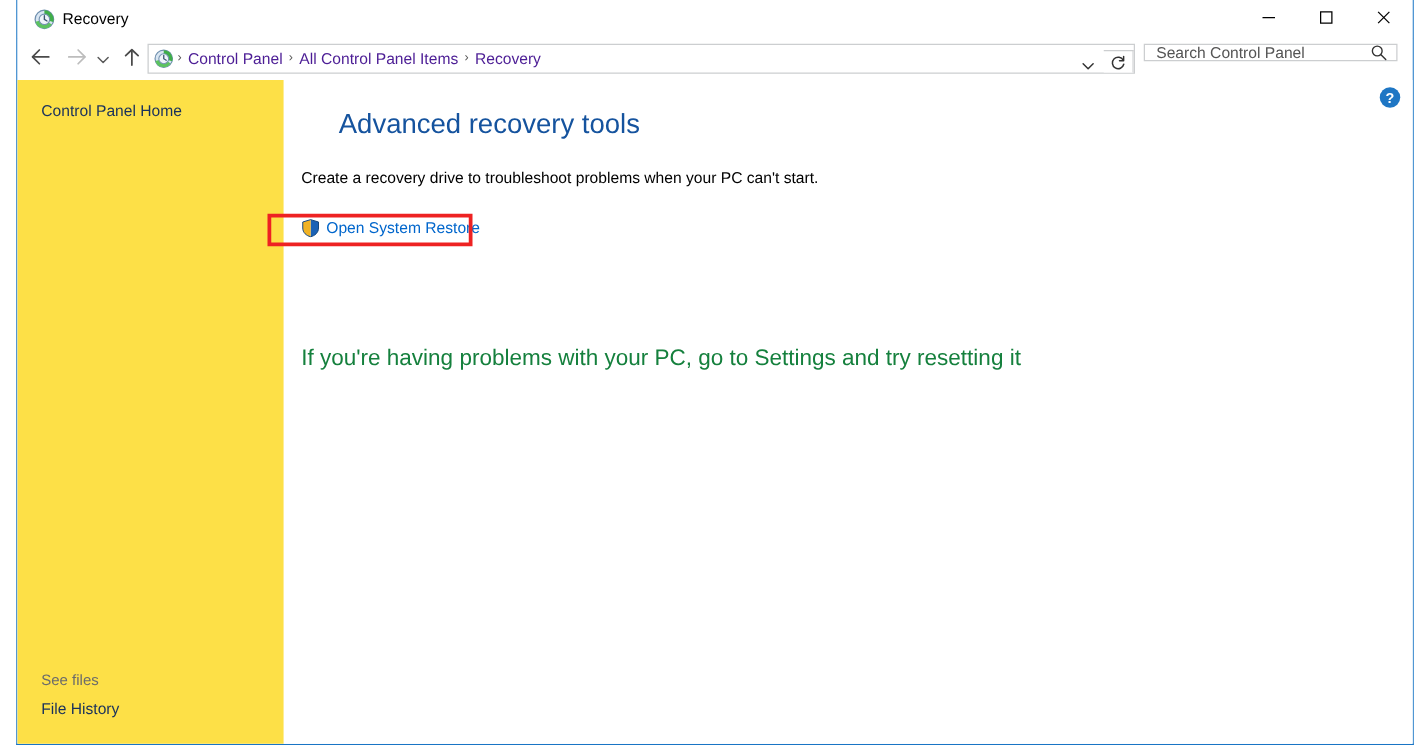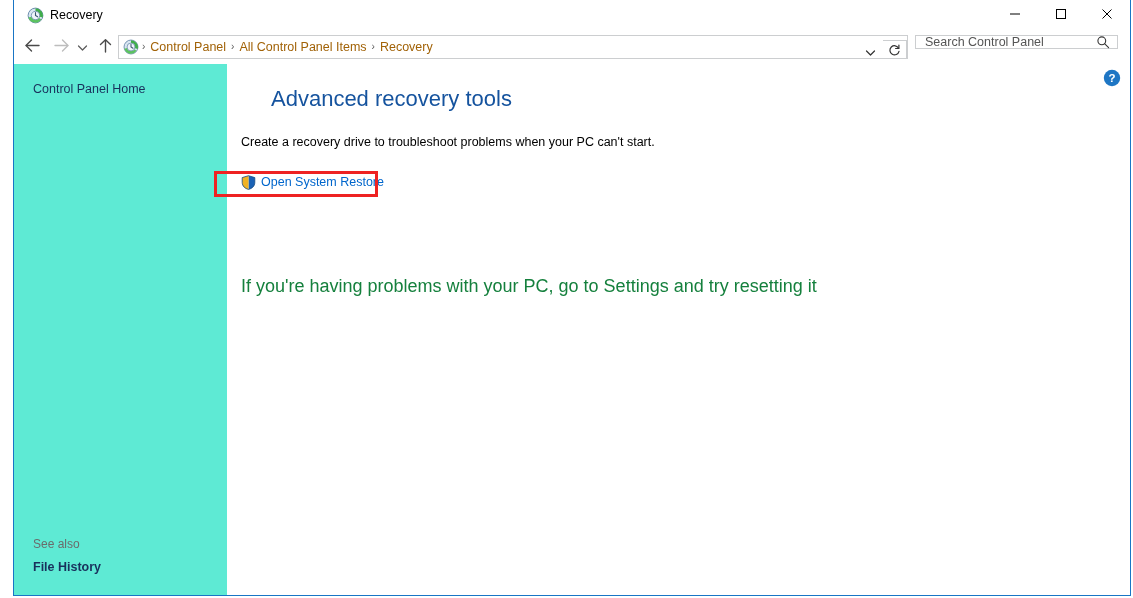--- a/index.html
+++ b/index.html
@@ -119,21 +119,21 @@
   }
   .addr-icon {
     margin-left: 4px;
     margin-right: 2px;
     width: 16px;
     height: 16px;
     flex: none;
   }
   .crumb {
     font-size: 12.5px;
-    color: #a16207;
+    color: #4c1d95;
     padding: 0 4px;
     white-space: nowrap;
     line-height: 22px;
   }
   .crumb-sep {
     color: #5a5a5a;
     font-size: 10px;
     padding: 0 1px;
     line-height: 22px;
     user-select: none;
@@ -201,39 +201,39 @@
     top: 64px;
     right: 0;
     bottom: 0;
     background: #ffffff;
   }
   .sidebar {
     position: absolute;
     left: 0; top: 0;
     width: 213px;
     height: 100%;
-    background: #5eead4;
+    background: #fde047;
   }
   .sidebar-item {
     position: absolute;
     left: 19px;
     font-size: 12.5px;
     color: #19315c;
     white-space: nowrap;
     cursor: pointer;
   }
   #cp-home { top: 18px; }
   .see-also-label {
     position: absolute;
     left: 19px;
     top: 473px;
     font-size: 12px;
     color: #6b6b6b;
   }
-  #file-history { top: 496px; font-weight: bold; }
+  #file-history { top: 496px; }
 
   .main {
     position: absolute;
     left: 213px;
     top: 0;
     right: 0;
     height: 100%;
     background: #ffffff;
   }
 
@@ -431,21 +431,21 @@
           <line x1="8.8" y1="8.8" x2="12.6" y2="12.6" stroke="#333" stroke-width="1.1" stroke-linecap="round"></line>
         </svg>
       </span>
     </div>
   </div>
 
   <div class="content-area">
 
     <div class="sidebar">
       <div class="sidebar-item" id="cp-home">Control Panel Home</div>
-      <div class="see-also-label">See also</div>
+      <div class="see-also-label">See files</div>
       <div class="sidebar-item" id="file-history">File History</div>
     </div>
 
     <div class="main">
 
       <button class="help-btn">
         <span>
           <svg width="18" height="18" viewBox="0 0 18 18">
             <circle cx="9" cy="9" r="8.2" fill="#1e76c4"></circle>
             <text x="9" y="13.2" font-family="Liberation Sans, sans-serif" font-size="11.5" font-weight="bold" fill="#ffffff" text-anchor="middle">?</text>

